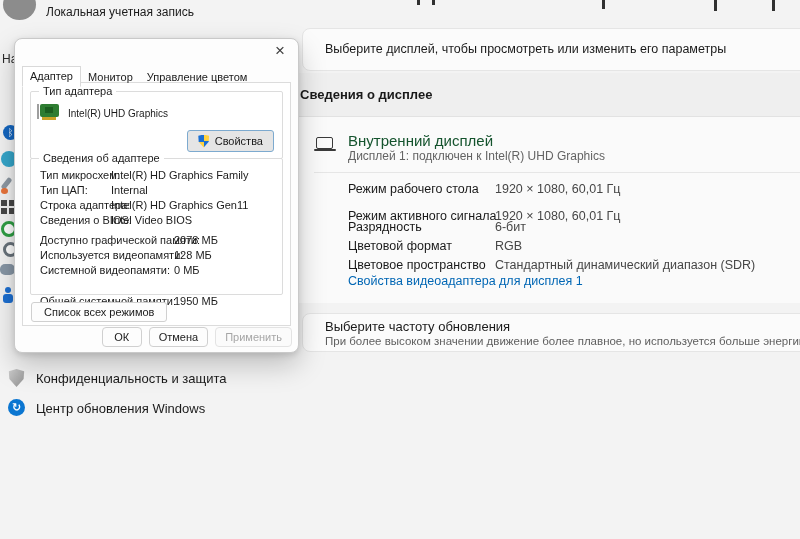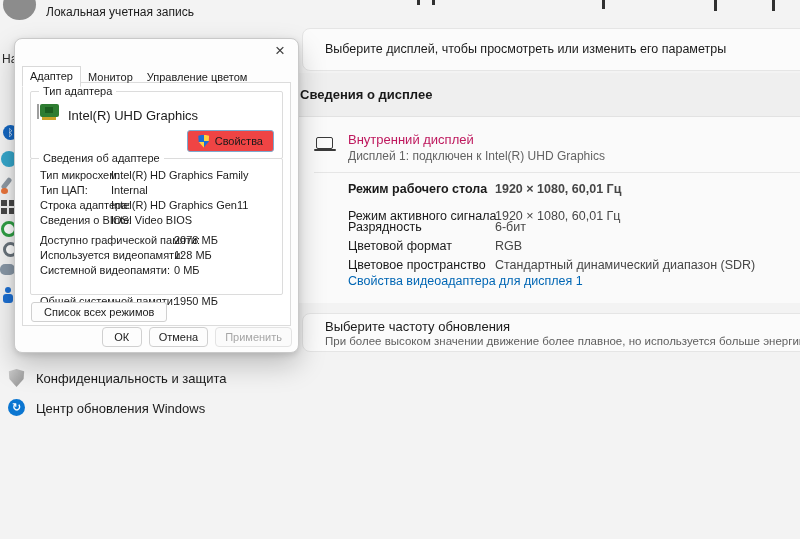--- a/index.html
+++ b/index.html
@@ -32,21 +32,21 @@
   .hint-text{padding-left:22px;line-height:41px;font-size:12.5px;color:#1a1a1a;white-space:nowrap;}
 
   .section-band{position:absolute;left:288px;top:73px;width:522px;height:44px;background:#efefef;
     border-bottom:1px solid #e2e2e2;box-sizing:border-box;}
   .section-band-title{padding-left:12px;line-height:43px;font-size:13px;font-weight:600;color:#191919;}
 
   .section-body{position:absolute;left:288px;top:117px;width:522px;height:186px;background:#fafafa;}
   .laptop-icon{position:absolute;left:26px;top:20px;width:22px;height:17px;}
   .laptop-screen{position:absolute;left:2px;top:0;width:15px;height:10px;border:1.6px solid #3a3a3a;border-radius:2px;}
   .laptop-base{position:absolute;left:0;top:12px;width:22px;height:2px;background:#3a3a3a;border-radius:1px;}
-  .display-title{position:absolute;left:60px;top:15px;font-size:13px;color:#be185d;}
+  .display-title{position:absolute;left:60px;top:15px;font-size:15px;color:#14532d;}
   .display-sub{position:absolute;left:60px;top:32px;font-size:12px;color:#636363;white-space:nowrap;}
   .body-divider{position:absolute;left:26px;right:0;top:55px;height:1px;background:#e6e6e6;}
   .info-row{position:absolute;left:60px;height:16px;font-size:12.5px;color:#1a1a1a;white-space:nowrap;}
   .info-row .val{position:absolute;left:147px;color:#464646;white-space:nowrap;}
   .adapter-link{position:absolute;left:60px;top:157px;font-size:12.5px;color:#0066b4;white-space:nowrap;cursor:pointer;}
 
   .refresh-card{top:313px;height:39px;}
   .refresh-title{position:absolute;left:22px;top:5px;font-size:13px;color:#1a1a1a;white-space:nowrap;}
   .refresh-subrow{position:absolute;left:22px;top:21px;font-size:11.5px;color:#5f5f5f;white-space:nowrap;}
 
@@ -64,23 +64,23 @@
     border:1px solid #dcdcdc;box-sizing:border-box;}
   .groupbox{position:absolute;left:7px;width:253px;border:1px solid #dcdcdc;border-radius:2px;box-sizing:border-box;}
   .legend{position:absolute;left:8px;top:-7px;background:#fff;padding:0 4px;font-size:11px;color:#1b1b1b;white-space:nowrap;}
   .g1{top:8px;height:68px;}
   .g2{top:75px;height:137px;}
   .gpu-icon{position:absolute;left:6px;top:11px;width:25px;height:19px;}
   .gpu-board{position:absolute;left:3px;top:1px;width:19px;height:13px;background:#2e7d32;border-radius:2px;}
   .gpu-chip{position:absolute;left:8px;top:4px;width:8px;height:6px;background:#1b5e20;}
   .gpu-pins{position:absolute;left:5px;top:14px;width:14px;height:3px;background:#c9a227;}
   .gpu-bracket{position:absolute;left:0;top:1px;width:2px;height:15px;background:#9e9e9e;}
-  .adapter-name{position:absolute;left:37px;top:16px;font-size:13px;color:#1b1b1b;white-space:nowrap;}
+  .adapter-name{position:absolute;left:37px;top:16px;font-size:10px;color:#1b1b1b;white-space:nowrap;}
   .props-btn{position:absolute;right:8px;bottom:6px;height:20px;display:flex;align-items:center;gap:5px;
-    padding:0 10px;background:#ef4444;border:1px solid #7daacf;border-radius:3px;font-size:11px;color:#1b1b1b;cursor:pointer;}
+    padding:0 10px;background:#e5e5e5;border:1px solid #7daacf;border-radius:3px;font-size:11px;color:#1b1b1b;cursor:pointer;}
   .uac-shield{width:12px;height:13px;
     background:conic-gradient(#ffd23e 0 90deg,#1a6fd4 0 180deg,#ffd23e 0 270deg,#1a6fd4 0 360deg);
     clip-path:polygon(50% 0,95% 10%,92% 55%,50% 100%,8% 55%,5% 10%);}
   .g2row{position:absolute;left:9px;right:4px;height:13px;font-size:11px;color:#1b1b1b;white-space:nowrap;}
   .g2row .v{position:absolute;color:#1b1b1b;}
   .v1{left:71px;}
   .v2{left:134px;text-align:right;}
   .list-modes-btn{position:absolute;left:8px;top:219px;height:20px;padding:0 12px;background:#fdfdfd;
     border:1px solid #d0d0d0;border-radius:3px;font-size:11px;color:#1b1b1b;cursor:pointer;}
   .dlg-footer{position:absolute;right:6px;bottom:5px;display:flex;gap:7px;}
@@ -144,21 +144,21 @@
 
   <div class="section-body">
     <div class="laptop-icon">
       <div class="laptop-screen"></div>
         <div class="laptop-base"></div>
     </div>
     <div class="display-title">Внутренний дисплей</div>
     <div class="display-sub">Дисплей 1: подключен к Intel(R) UHD Graphics</div>
     <div class="body-divider"></div>
 
-    <div class="info-row" style="top:65px;font-weight:bold;">
+    <div class="info-row" style="top:65px;">
       <span>Режим рабочего стола</span>
       <span class="val">1920 × 1080, 60,01 Гц</span>
     </div>
     <div class="info-row" style="top:68px;margin-top:24px;">
       <span>Режим активного сигнала</span>
       <span class="val">1920 × 1080, 60,01 Гц</span>
     </div>
     <div class="info-row" style="top:103px;">
       <span>Разрядность</span>
       <span class="val">6-бит</span>

